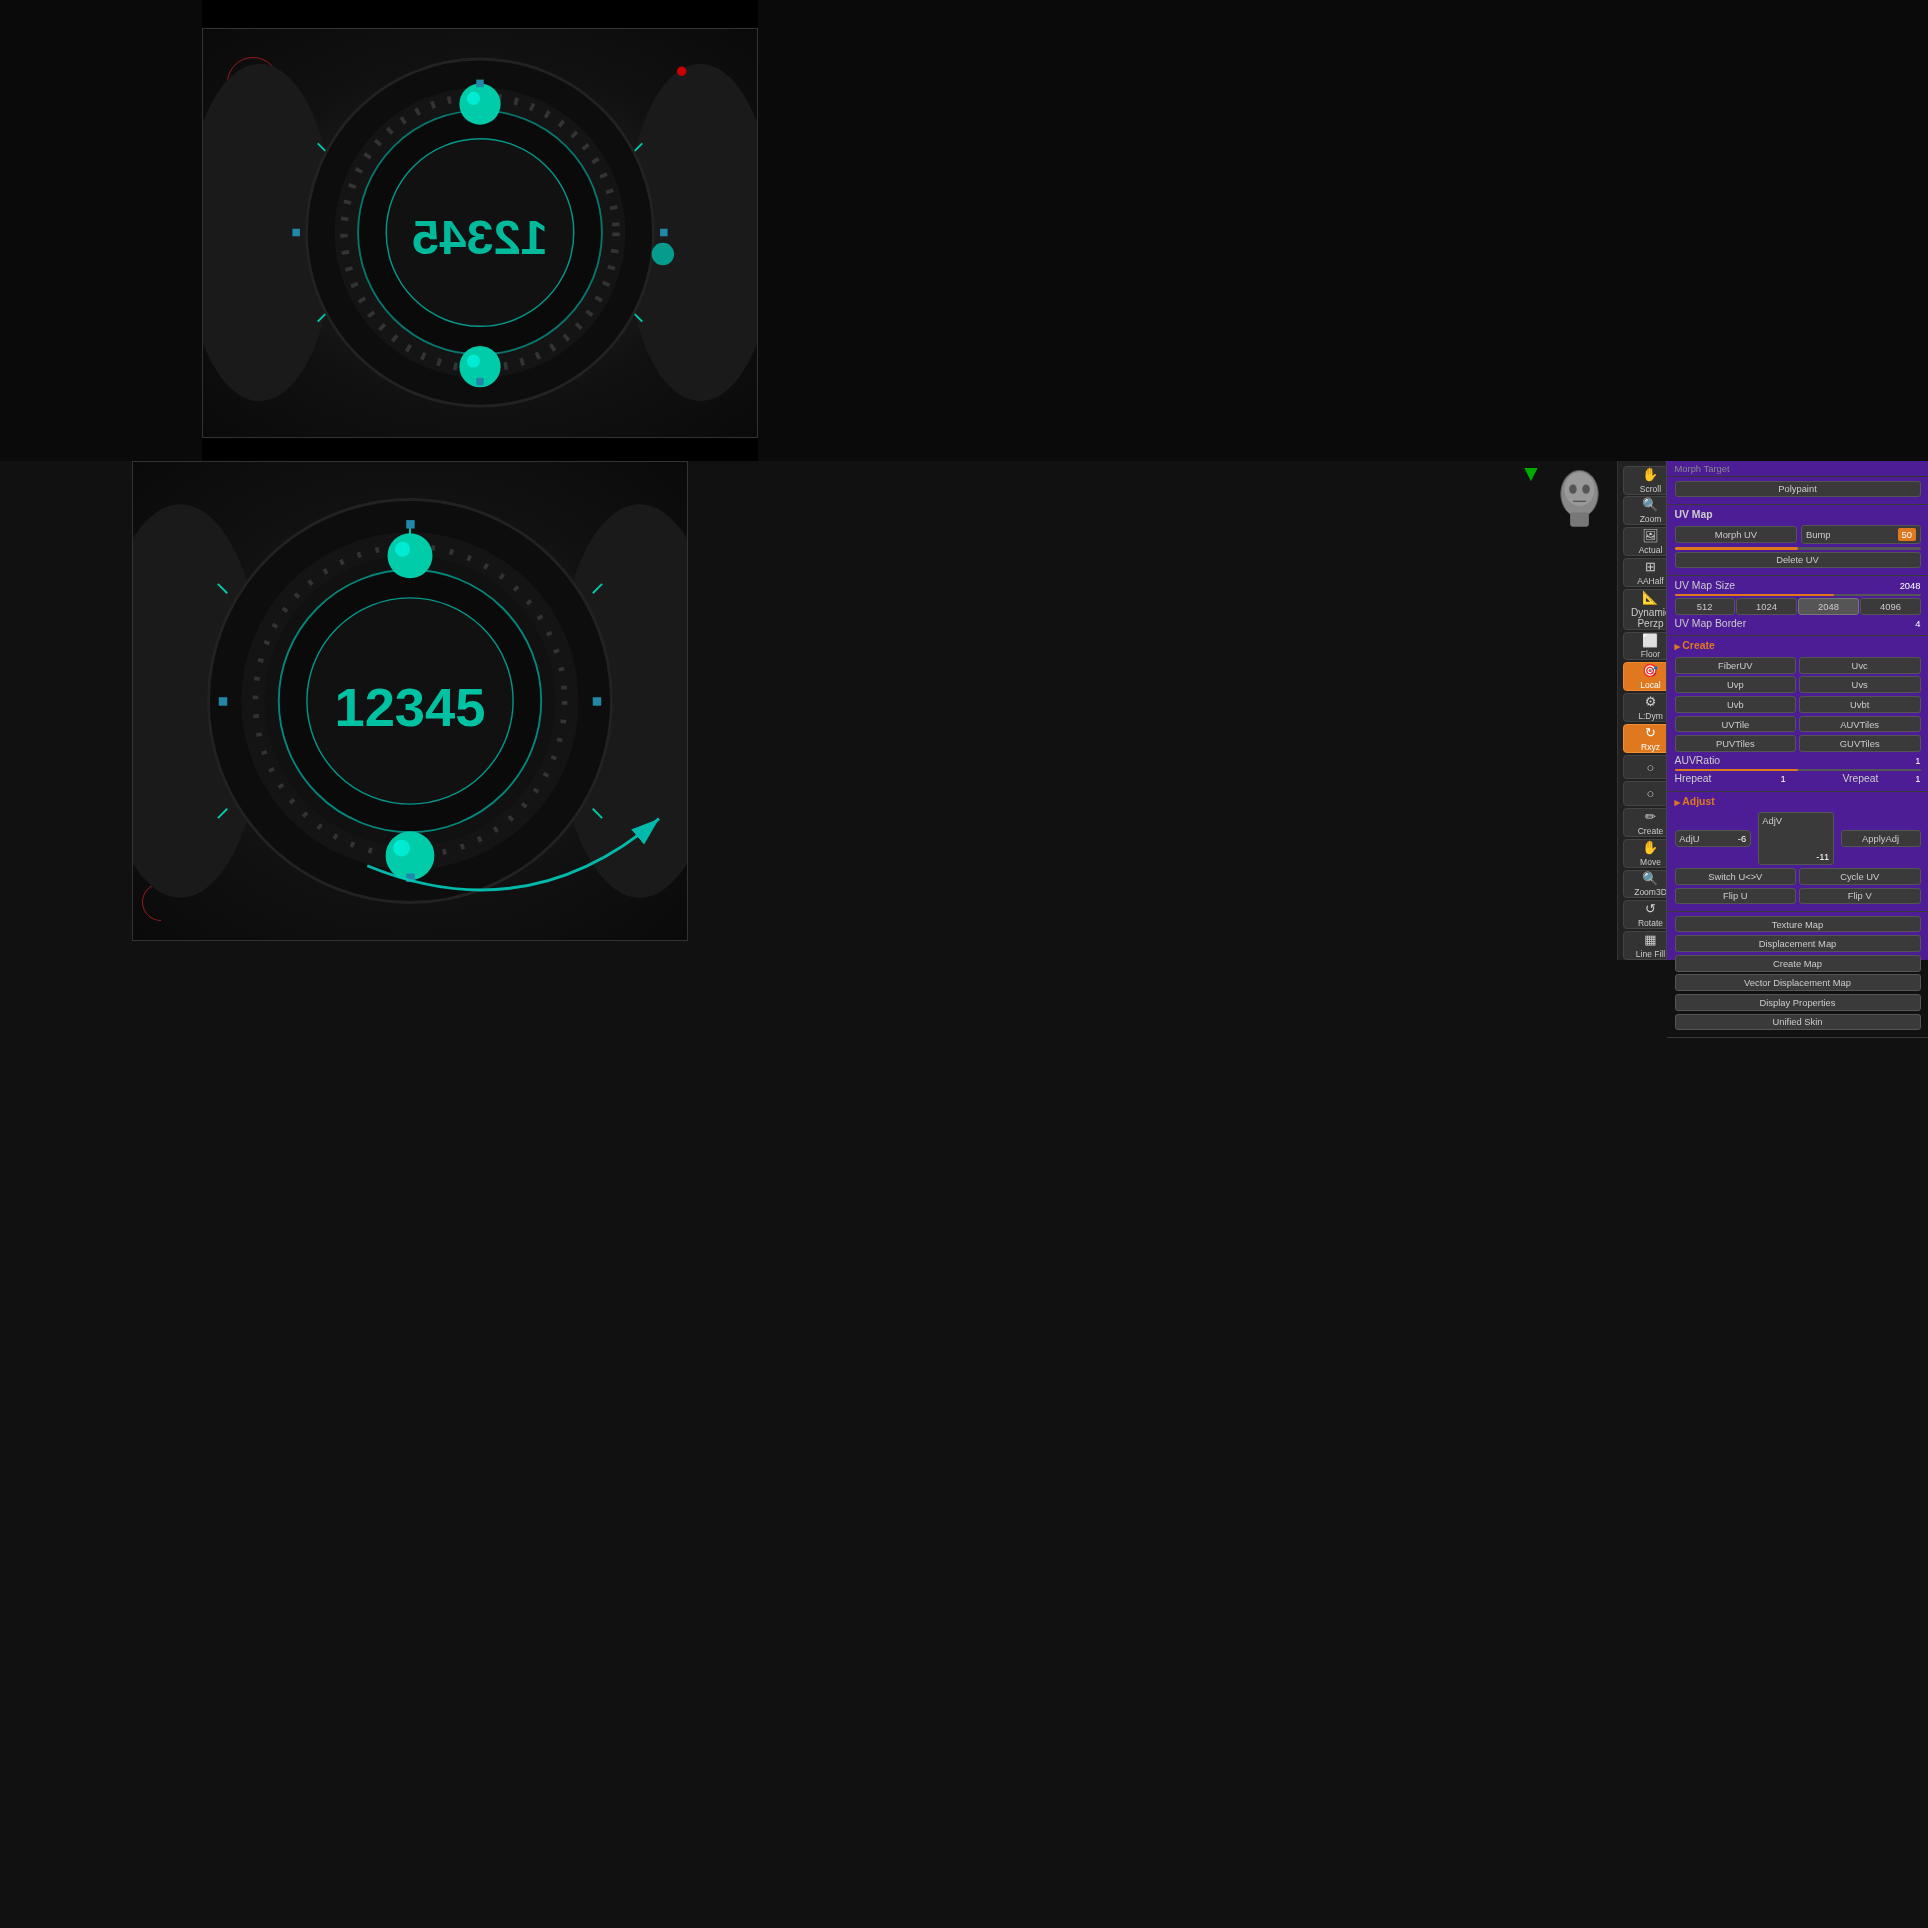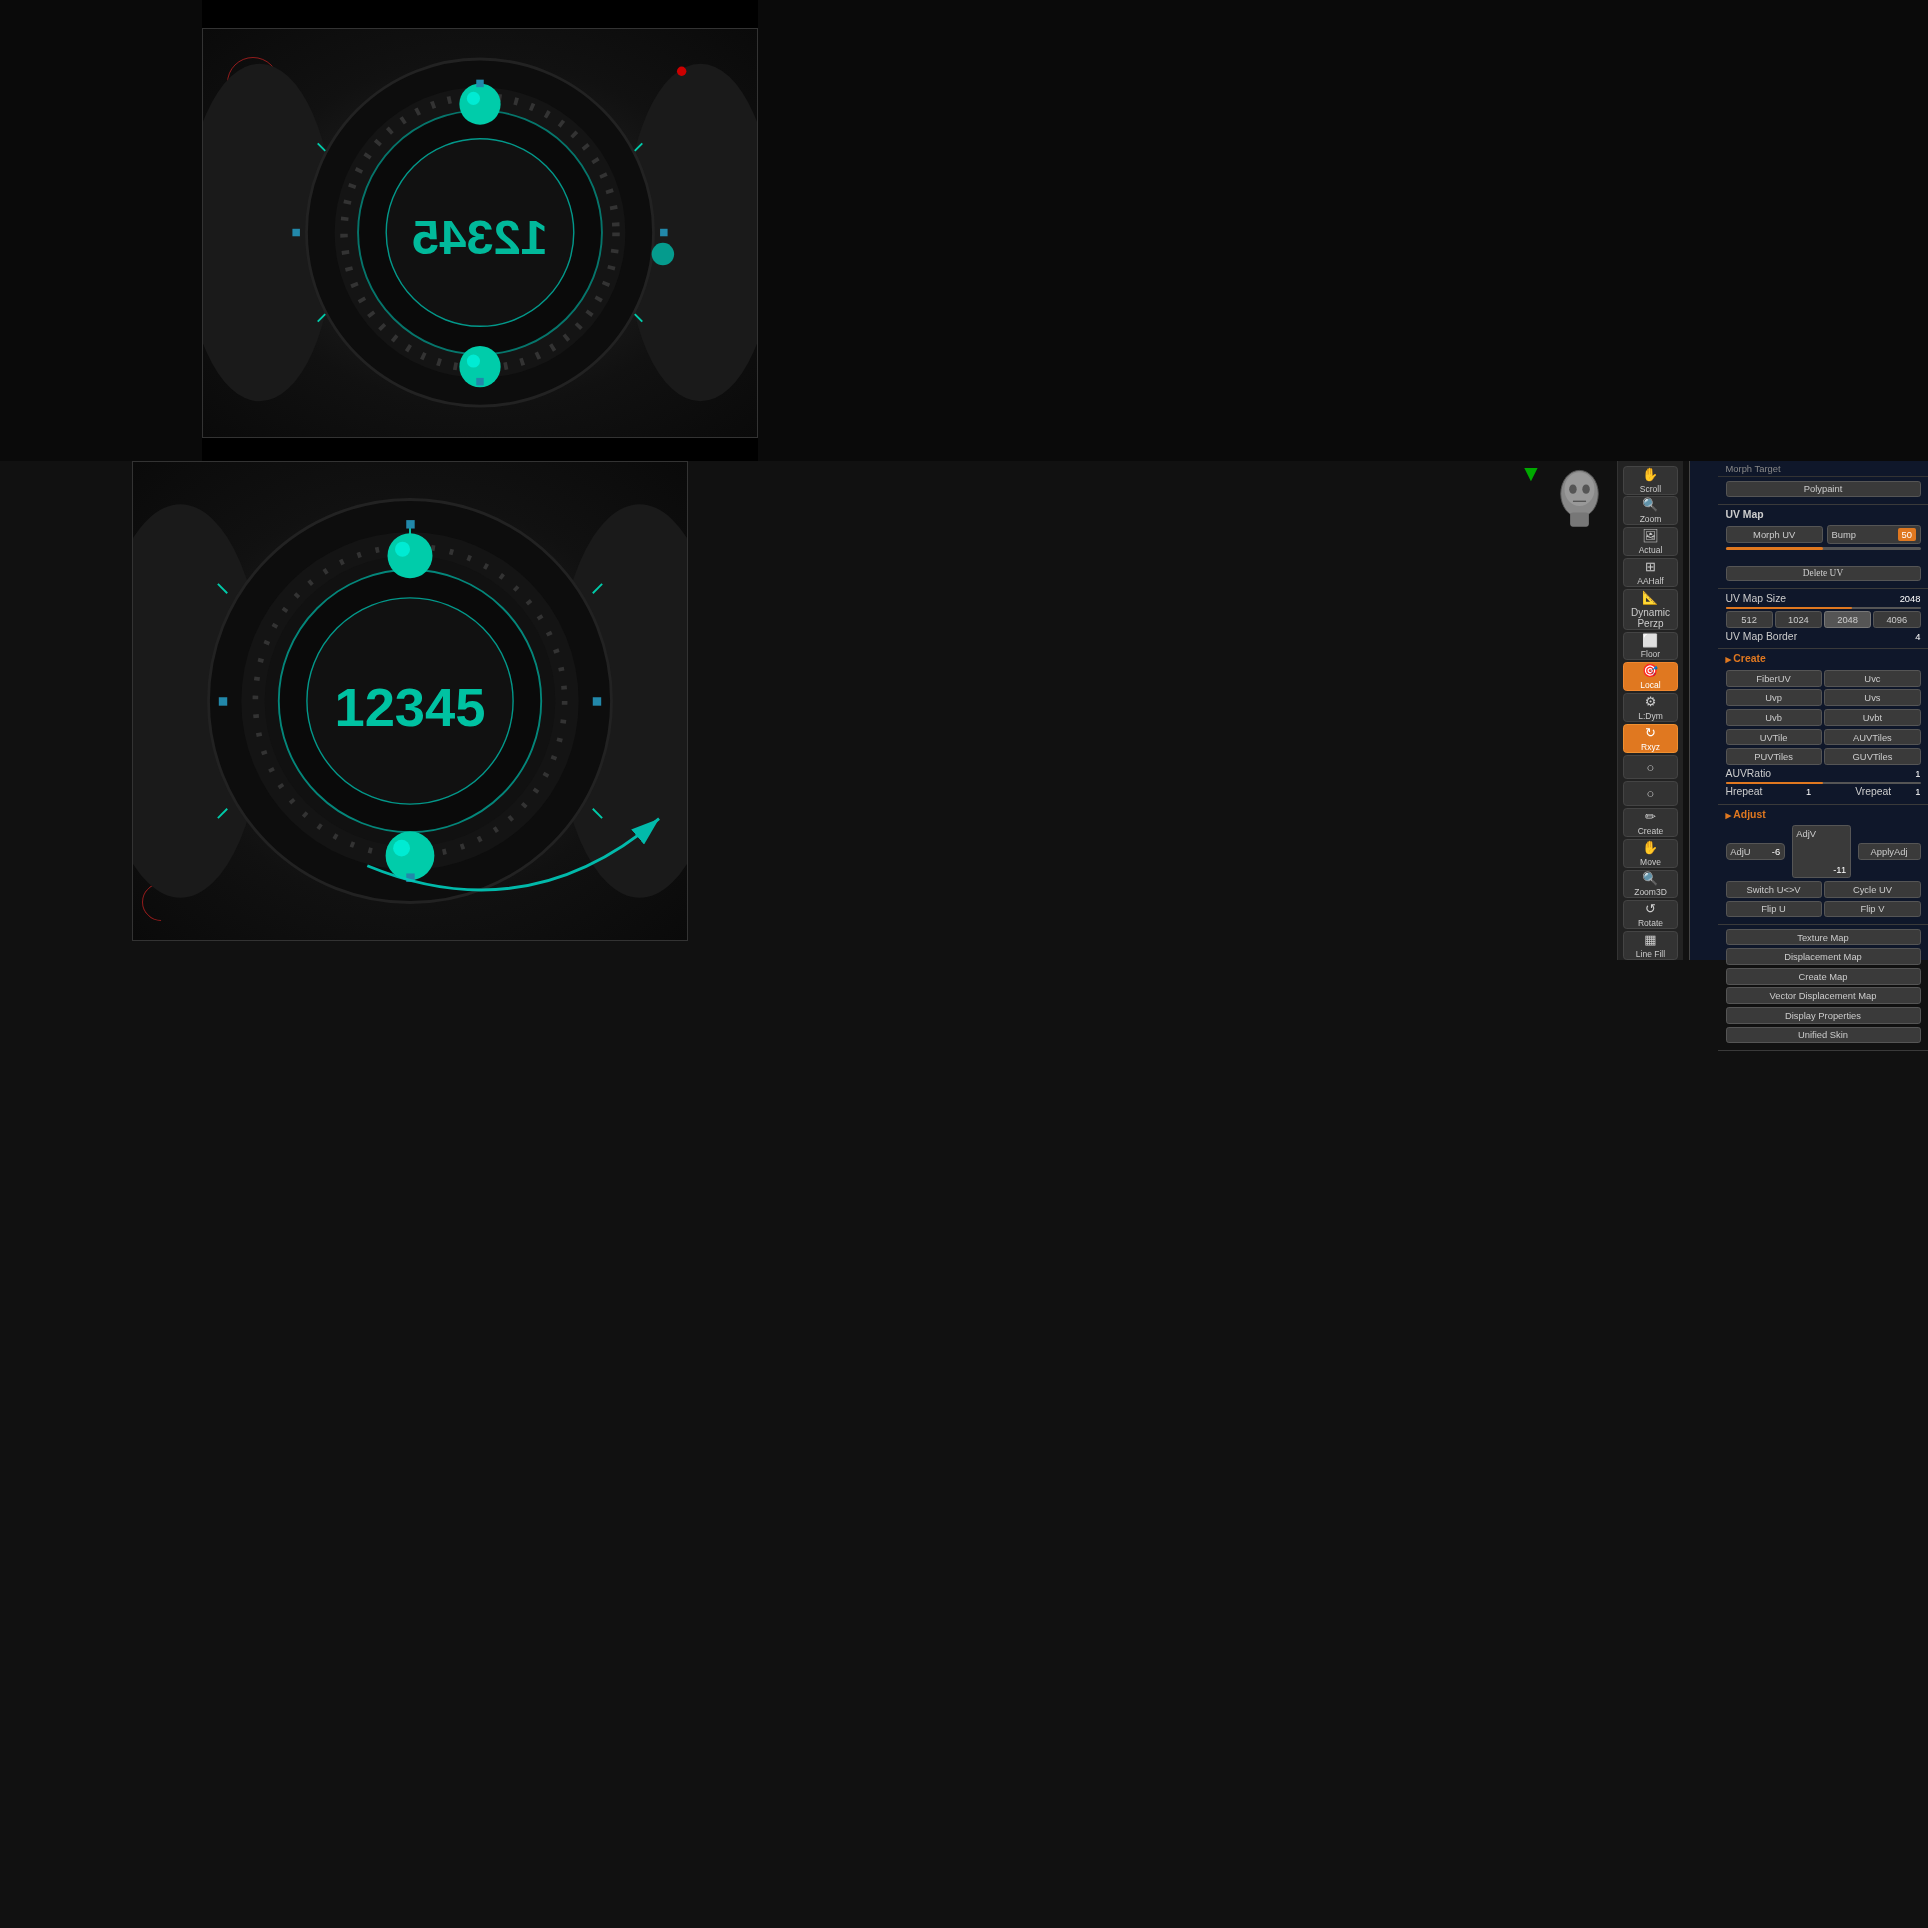--- a/index.html
+++ b/index.html
@@ -51,25 +51,24 @@
       height: 100%;
       background: radial-gradient(ellipse at center, #2a2a2a 0%, #111 60%, #0a0a0a 100%);
       position: relative;
     }
 
     
     #right-panel {
       position: absolute;
       top: 461px;
       right: 0;
-      width: 239px;
+      width: 262px;
       height: 499px;
-      background: #0f172a;
+      background: #4c1d95;
       border-left: 0.9px solid #444;
-      padding-left: 28px;
     }
 
     
     #toolbar {
       position: absolute;
       top: 461px;
       right: 245px;
       width: 66px;
       height: 499px;
       background: #222;
@@ -482,21 +481,21 @@
     <div class="panel-row">
       <div class="panel-btn">Morph UV</div>
       <div style="flex:1;background:#3a3a3a;border:0.9px solid #555;border-radius:2.8px;padding:1.9px 3.8px;font-size:9.4px;color:#ccc;display:flex;align-items:center;justify-content:space-between;gap:20px;">
         <span>Bump</span>
         <span style="background:#e07820;color:#fff;padding:0.9px 3.8px;border-radius:1.9px;font-size:9.4px;">50</span>
       </div>
     </div>
     <div class="orange-slider">
       <div class="orange-slider-fill" style="width:50%;"></div>
     </div>
-    <div class="panel-row" style="margin-top:16px;font-family:Liberation Serif, serif;">
+    <div class="panel-row" style="margin-top:2px;">
       <div class="panel-btn">Delete UV</div>
     </div>
   </div>
 
   <div class="panel-section">
     <div class="panel-row">
       <span class="panel-label">UV Map Size</span>
       <span style="color:#fff;font-size:9.4px;">2048</span>
     </div>
     <div class="orange-slider">

